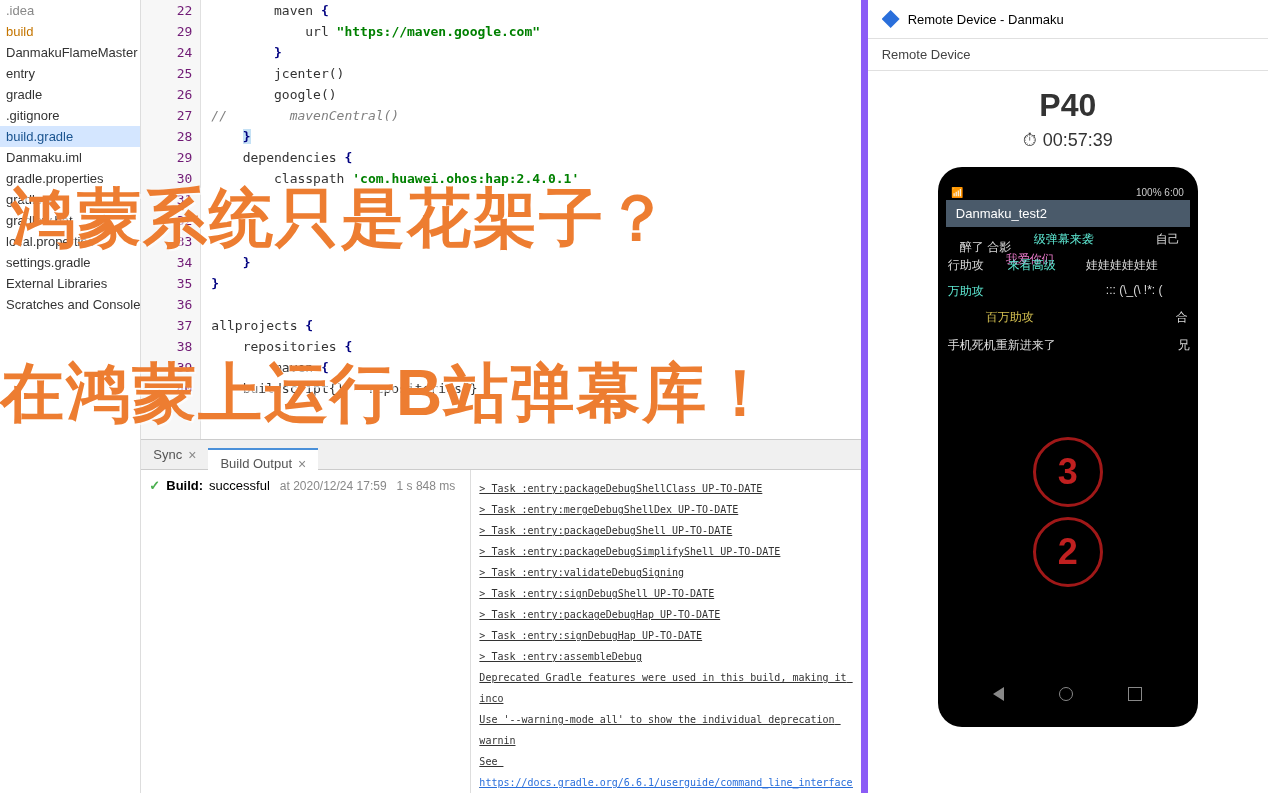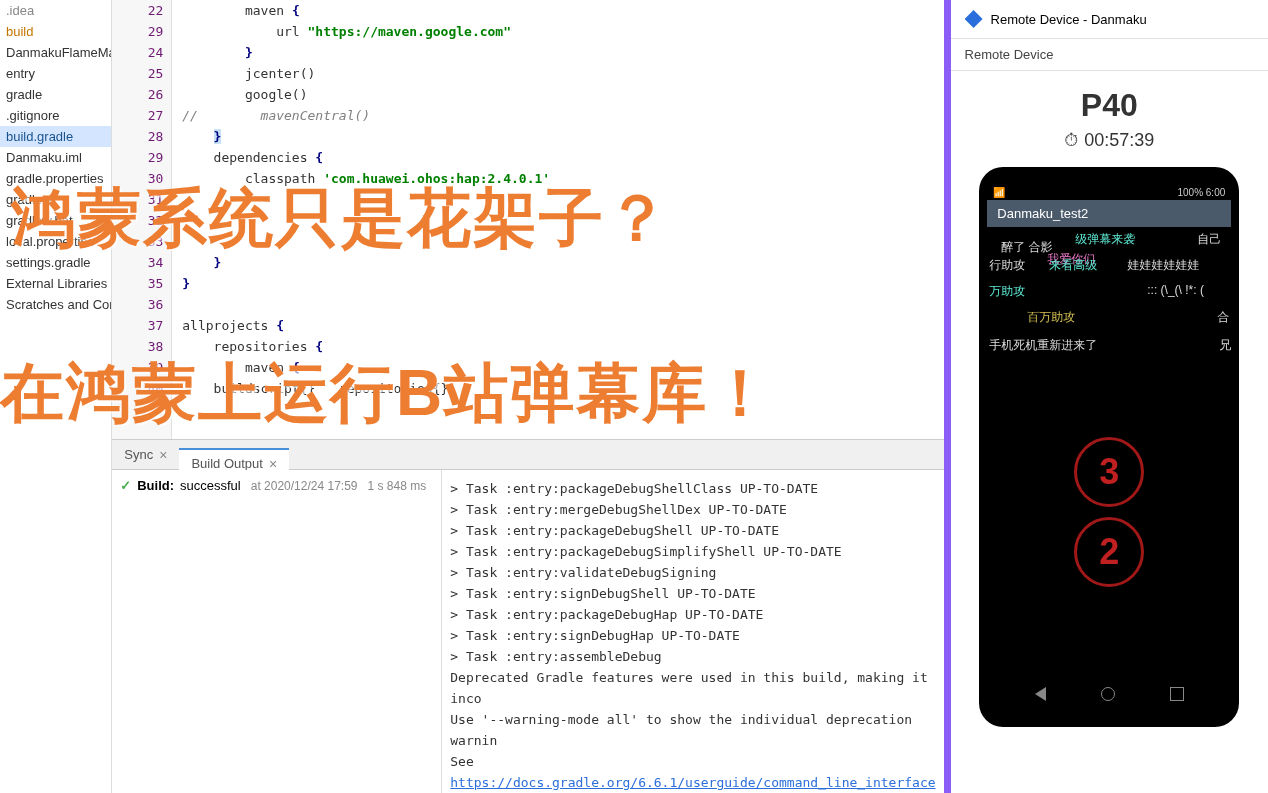--- a/index.html
+++ b/index.html
@@ -22,21 +22,21 @@
 .hl { background: #c5e1f5; }
 .tabs { display: flex; background: #f0f0f0; border-bottom: 1px solid #ccc; height: 30px; align-items: center; }
 .tab { padding: 6px 12px; cursor: pointer; color: #555; display: flex; align-items: center; gap: 6px; }
 .tab.active { background: #fff; border-top: 2px solid #4a90d9; margin-top: 16px; }
 .tab-close { color: #888; font-size: 14px; }
 .build-panel { flex: 1; display: flex; background: #fff; overflow: hidden; }
 .build-left { width: 330px; border-right: 1px solid #ddd; padding: 8px; }
 .build-status { display: flex; align-items: center; gap: 6px; }
 .check-icon { color: #4caf50; font-weight: bold; }
 .build-time { color: #888; font-size: 12px; margin-left: 4px; }
-.build-output { flex: 1; font-family: "Consolas", monospace; font-size: 13px; padding: 8px; line-height: 21px; color: #333; white-space: pre-wrap; overflow: auto; }
+.build-output { flex: 1; font-family: "Consolas", monospace; font-size: 10px; padding: 8px; line-height: 21px; color: #333; white-space: pre-wrap; overflow: auto; text-decoration: underline; }
 .build-output .link { color: #2a6fdb; text-decoration: underline; }
 .remote-panel { width: 432px; background: #fff; border-left: 7px solid #8b5cf6; display: flex; flex-direction: column; }
 .remote-header { padding: 10px 14px; border-bottom: 1px solid #e0e0e0; display: flex; align-items: center; gap: 8px; }
 .remote-logo { width: 18px; height: 18px; background: #2a6fdb; clip-path: polygon(50% 0%, 100% 50%, 50% 100%, 0% 50%); }
 .remote-sub { padding: 8px 14px; border-bottom: 1px solid #e0e0e0; color: #444; }
 .device-info { text-align: center; padding: 16px 0 10px; }
 .device-name { font-size: 32px; font-weight: bold; color: #333; }
 .device-time { font-size: 18px; color: #333; margin-top: 6px; display: flex; justify-content: center; align-items: center; gap: 6px; }
 .clock-icon::before { content: "⏱"; }
 .phone-frame { margin: 6px auto 0; width: 260px; height: 560px; background: #000; border-radius: 24px; padding: 18px 8px; position: relative; }

